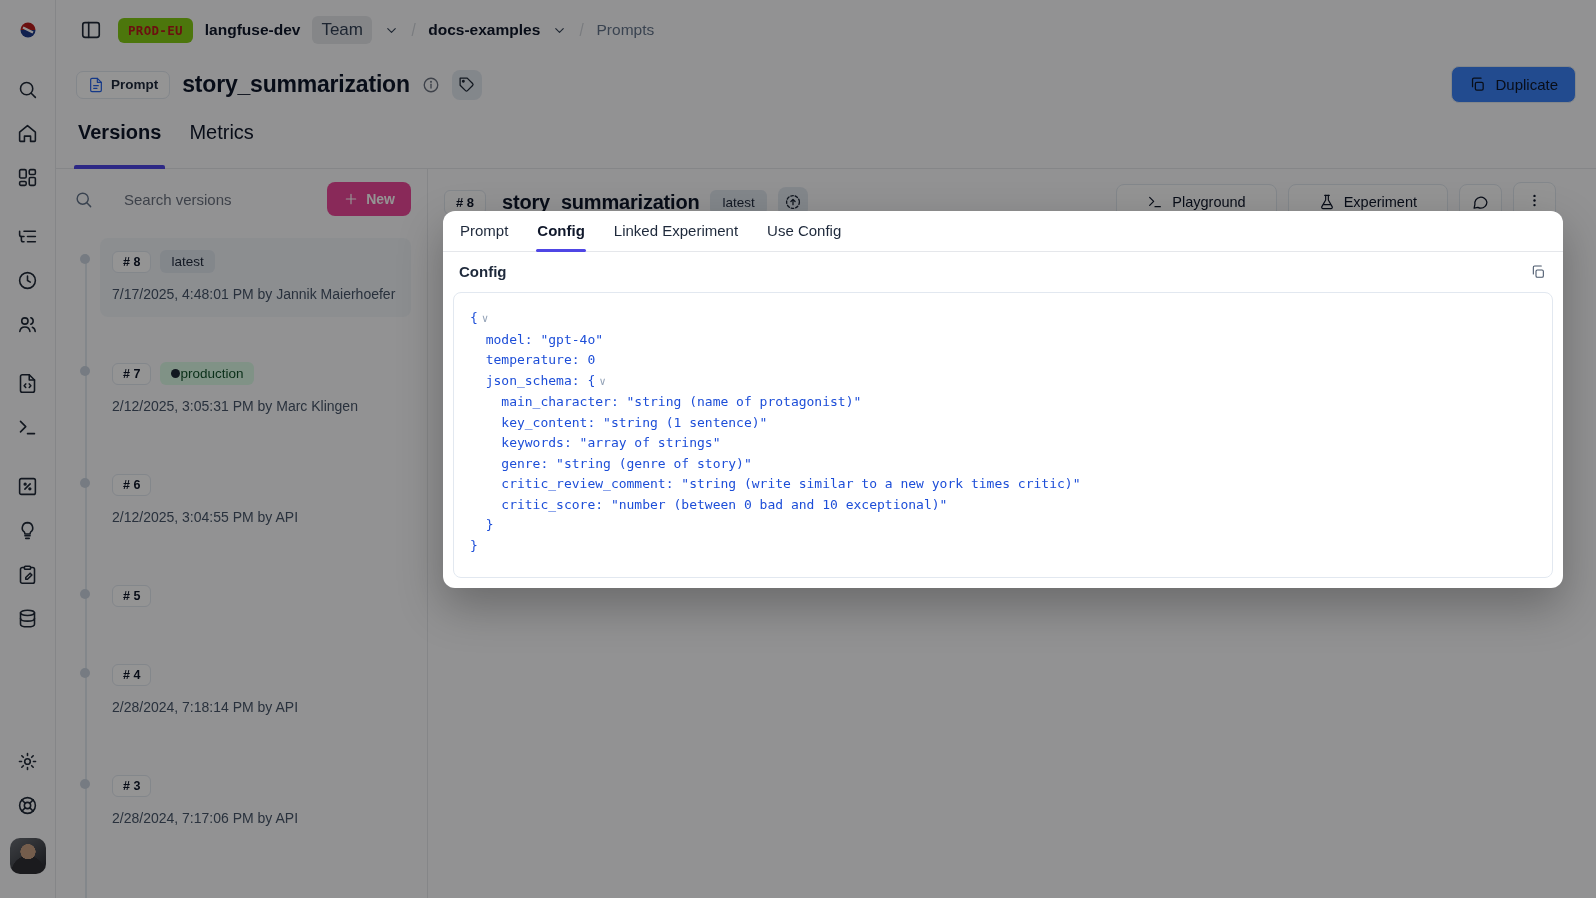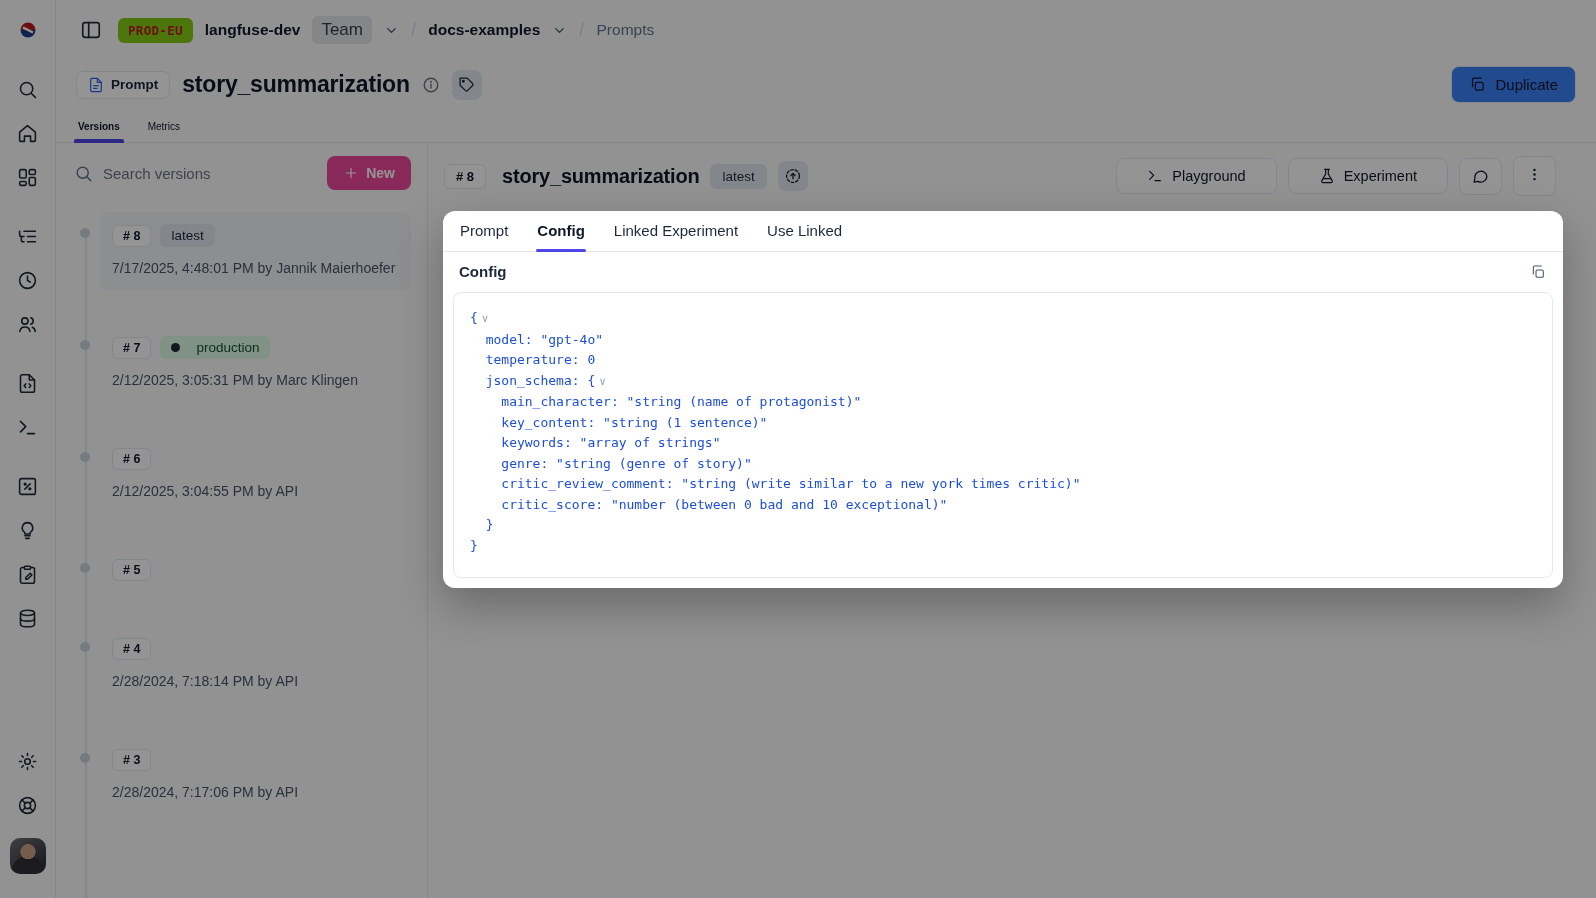--- a/index.html
+++ b/index.html
@@ -53,48 +53,48 @@
   .page-title { font-size:23px; font-weight:700; letter-spacing:-.2px; }
   .info-ic { color:#6b7280; display:flex; }
   .tag-btn { width:30px; height:30px; background:#e2e8f0; border-radius:8px; display:flex; align-items:center; justify-content:center; color:#1f2937; border:none; }
   .head-spacer { flex:1; }
   .dup-btn {
     display:flex; align-items:center; gap:9px; border:1px solid #e2e8f0; background:#3b82f6;
     border-radius:8px; padding:9px 17px; font-size:15px; font-weight:500; color:#0f172a; font-family:inherit;
   }
 
   .page-tabs { display:flex; gap:24px; padding:0 20px; border-bottom:1px solid #e5e7eb; flex:none; }
-  .page-tab { font-size:10px; color:#0f172a; padding:8px 2px 10px; position:relative; cursor:default; }
+  .page-tab { font-size:20px; color:#0f172a; padding:8px 2px 24px; position:relative; cursor:default; }
   .page-tab.active { font-weight:700; }
   .page-tab.active::after { content:""; position:absolute; left:-2px; right:-2px; bottom:-1px; height:4px; background:#4f46e5; border-radius:2px 2px 0 0; }
 
   .content { flex:1; display:flex; min-height:0; }
 
   
   .vpanel { width:372px; flex:none; border-right:1px solid #e5e7eb; display:flex; flex-direction:column; min-height:0; }
   .vsearch { display:flex; align-items:center; gap:10px; padding:13px 16px 12px 18px; flex:none; }
   .vsearch .sic { color:#64748b; display:flex; }
   .vsearch input {
     border:none; outline:none; background:transparent; flex:1; font-size:15px; color:#4d7c0f;
-    font-family:inherit; min-width:0;
+    font-family:inherit; min-width:0;margin-left:21px;
   }
   .vsearch input::placeholder { color:#6b7280; }
   .new-btn {
     display:flex; align-items:center; gap:7px; background:#ec4899; color:#fff; border:none;
     border-radius:8px; padding:9px 16px; font-size:14px; font-weight:600; font-family:inherit;
   }
   .vlist { position:relative; flex:1; overflow:hidden; padding:10px 16px 0 44px; }
   .vline { position:absolute; left:29px; top:26px; bottom:0; width:2px; background:#e2e8f0; }
   .vitem { position:relative; border-radius:8px; padding:12px; margin-bottom:33px; }
   .vitem.selected { background:#f1f5f9; }
   .vdot { position:absolute; left:-20px; top:16px; width:10px; height:10px; border-radius:50%; background:#cbd5e1; }
   .vrow { display:flex; align-items:center; gap:9px; }
   .vnum { border:1px solid #e2e8f0; background:#fff; border-radius:6px; padding:3px 10px; font-size:12.5px; font-weight:700; color:#0f172a; }
   .vlabel { background:#e2e8f0; border-radius:6px; padding:4px 11px; font-size:13.5px; color:#1e293b; }
-  .vlabel.production { background:#dcfce7; color:#14532d; display:flex; align-items:center; gap:16px; }
+  .vlabel.production { background:#dcfce7; color:#14532d; display:flex; align-items:center; gap:0; }
   .gdot { width:9px; height:9px; border-radius:50%; background:#1f2937; }
   .vtime { font-size:14px; color:#475569; margin-top:11px; line-height:1.5; }
 
   
   .dpanel { flex:1; min-width:0; display:flex; flex-direction:column; }
   .dhead { display:flex; align-items:center; gap:11px; padding:13px 40px 13px 16px; }
   .dnum { border:1px solid #e2e8f0; background:#fff; border-radius:6px; padding:4px 11px; font-size:13px; font-weight:700; }
   .dtitle { font-size:20px; font-weight:700; letter-spacing:-.2px; margin-left:5px; }
   .dlabel { background:#e2e8f0; border-radius:6px; padding:5px 12px; font-size:13.5px; color:#1e293b; }
   .promote-btn { width:30px; height:30px; background:#e2e8f0; border:none; border-radius:8px; display:flex; align-items:center; justify-content:center; color:#1f2937; }
@@ -446,21 +446,21 @@
     </div>
   </div>
 
   <div class="overlay"></div>
 
   <div class="dialog">
     <div class="dtabs">
       <span class="dtab">Prompt</span>
       <span class="dtab active">Config</span>
       <span class="dtab">Linked Experiment</span>
-      <span class="dtab">Use Linked</span>
+      <span class="dtab">Use Config</span>
     </div>
     <div class="csec-head">
       <span class="csec-title">Config</span>
       <span class="copy-ic">
           <svg class="ic" width="16" height="16" viewBox="0 0 24 24" style="stroke-width:1.6">
             <rect x="9" y="9" width="11" height="11" rx="2"></rect>
             <path d="M5 15V5a2 2 0 0 1 2-2h10"></path>
           </svg>
         </span>
     </div>

